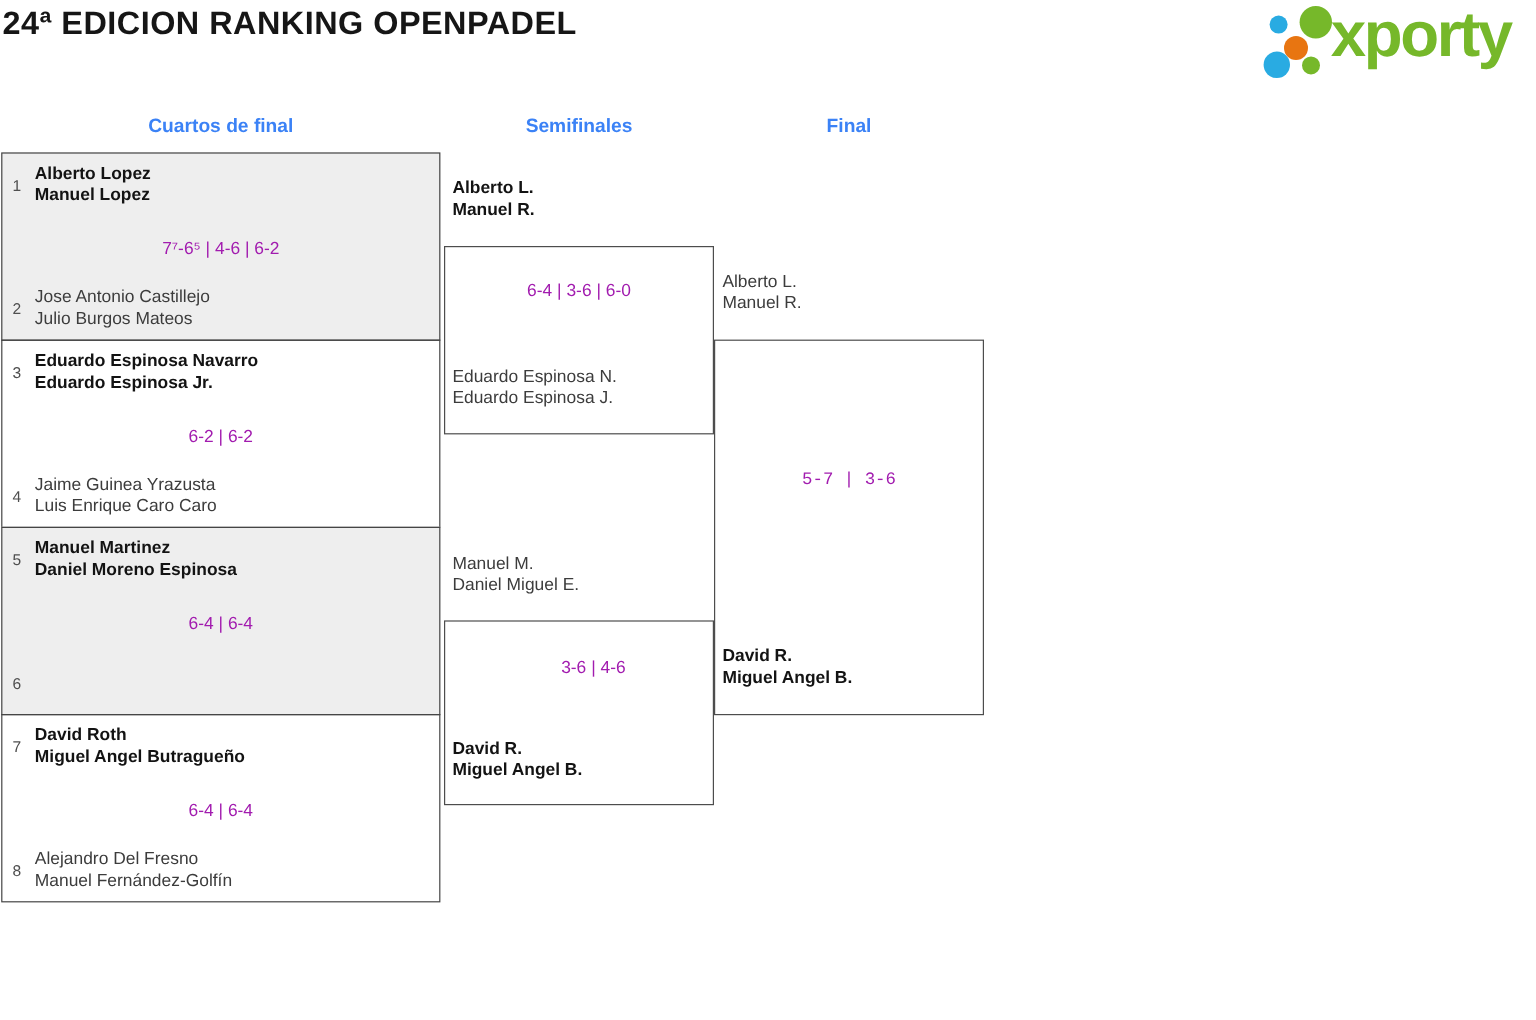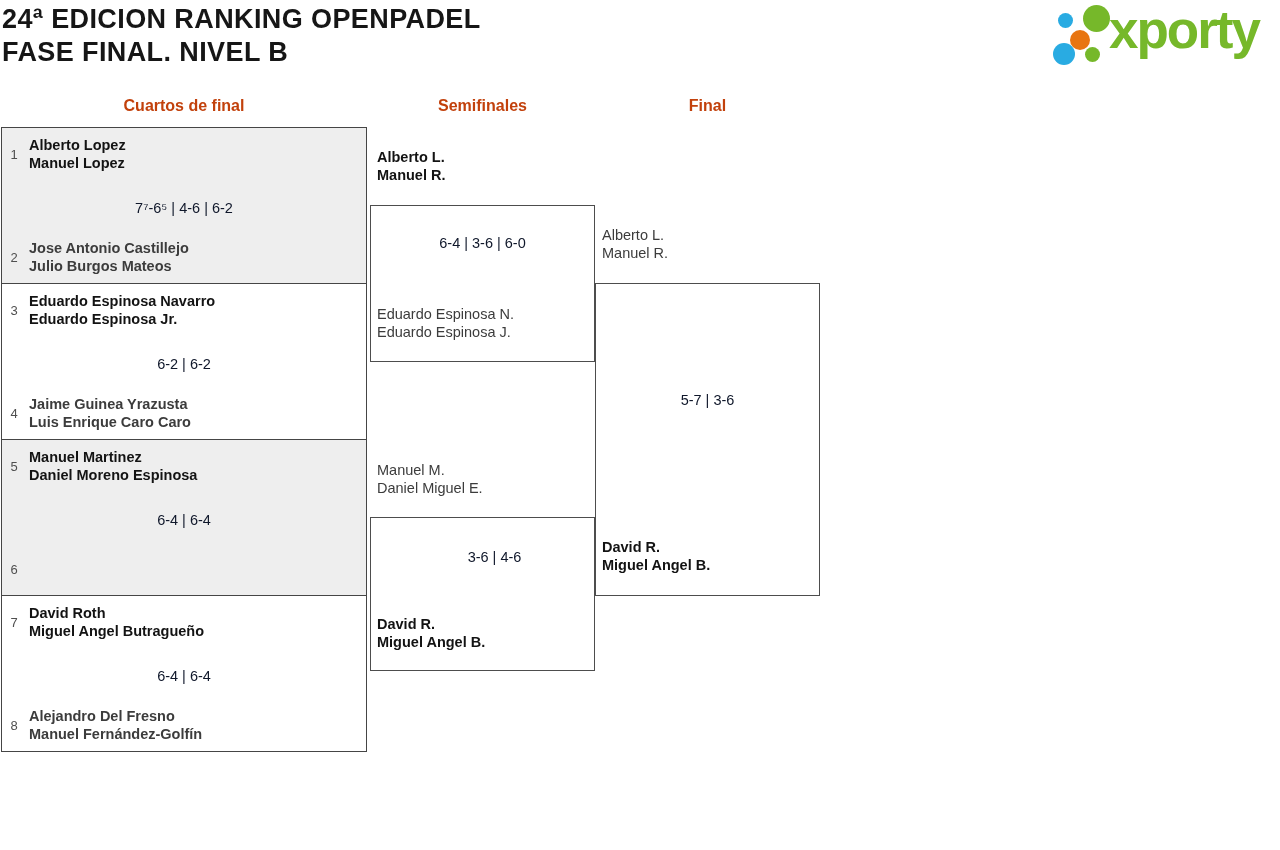--- a/index.html
+++ b/index.html
@@ -34,21 +34,21 @@
     letter-spacing: -2px;
     line-height: 70px;
     color: #76b82a;
   }
 
   
   .col-header {
     top: 97px;
     font-size: 16px;
     font-weight: 700;
-    color: #c2410c;
+    color: #3b82f6;
     text-align: center;
   }
 
   
   .qf-box {
     position: absolute;
     left: 1px;
     width: 366px;
     height: 157px;
     border: 1px solid #454545;
@@ -66,47 +66,46 @@
   .team {
     font-size: 14.5px;
     line-height: 18px;
     color: #3c3c3c;
     white-space: nowrap;
   }
   .team.winner { font-weight: 700; color: #131313; }
   .score {
     font-size: 14.5px;
     line-height: 18px;
-    color: #0f172a;
+    color: #a21caf;
     text-align: center;
     white-space: nowrap;
   }
   .seed {
     font-size: 13px;
     line-height: 16px;
     color: #4f4f4f;
     width: 20px;
     text-align: center;
   }
 
   
   .qf-team-top    { position: absolute; left: 27px; top: 8px; }
   .qf-seed-top    { position: absolute; left: 2px;  top: 19px; }
   .qf-score       { position: absolute; left: 0; right: 0; top: 71px; }
-  .qf-team-bottom { position: absolute; left: 27px; top: 111px; font-weight: bold; }
+  .qf-team-bottom { position: absolute; left: 27px; top: 111px; }
   .qf-seed-bottom { position: absolute; left: 2px;  top: 122px; }
 </style>
 </head>
 <body>
 
 <div class="page">
 
   <div class="abs title">
     <div>24ª EDICION RANKING OPENPADEL</div>
-    <div>FASE FINAL. NIVEL B</div>
   </div>
 
   <div>
     <span class="logo-dot" style="left:1058px; top:13px; width:15px; height:15px; background:#29abe2;"></span>
     <span class="logo-dot" style="left:1083px; top:5px; width:27px; height:27px; background:#76b82a;"></span>
     <span class="logo-dot" style="left:1070px; top:30px; width:20px; height:20px; background:#e87511;"></span>
     <span class="logo-dot" style="left:1053px; top:43px; width:22px; height:22px; background:#29abe2;"></span>
     <span class="logo-dot" style="left:1085px; top:47px; width:15px; height:15px; background:#76b82a;"></span>
     <span class="logo-text">xporty</span>
   </div>
@@ -192,20 +191,20 @@
       <div>Miguel Angel B.</div>
     </div>
   </div>
 
   <div>
     <div class="round-box" style="left:595px; top:283px; width:225px; height:313px;"></div>
     <div class="abs team" style="left:602px; top:226px;">
       <div>Alberto L.</div>
       <div>Manuel R.</div>
     </div>
-    <div class="abs score" style="left:595px; top:391px; width:225px;">5-7 | 3-6</div>
+    <div class="abs score" style="left:595px; top:391px; width:225px;font-family:Liberation Mono, monospace;">5-7 | 3-6</div>
     <div class="abs team winner" style="left:602px; top:538px;">
       <div>David R.</div>
       <div>Miguel Angel B.</div>
     </div>
   </div>
 
 </div>
 
 </body></html>

